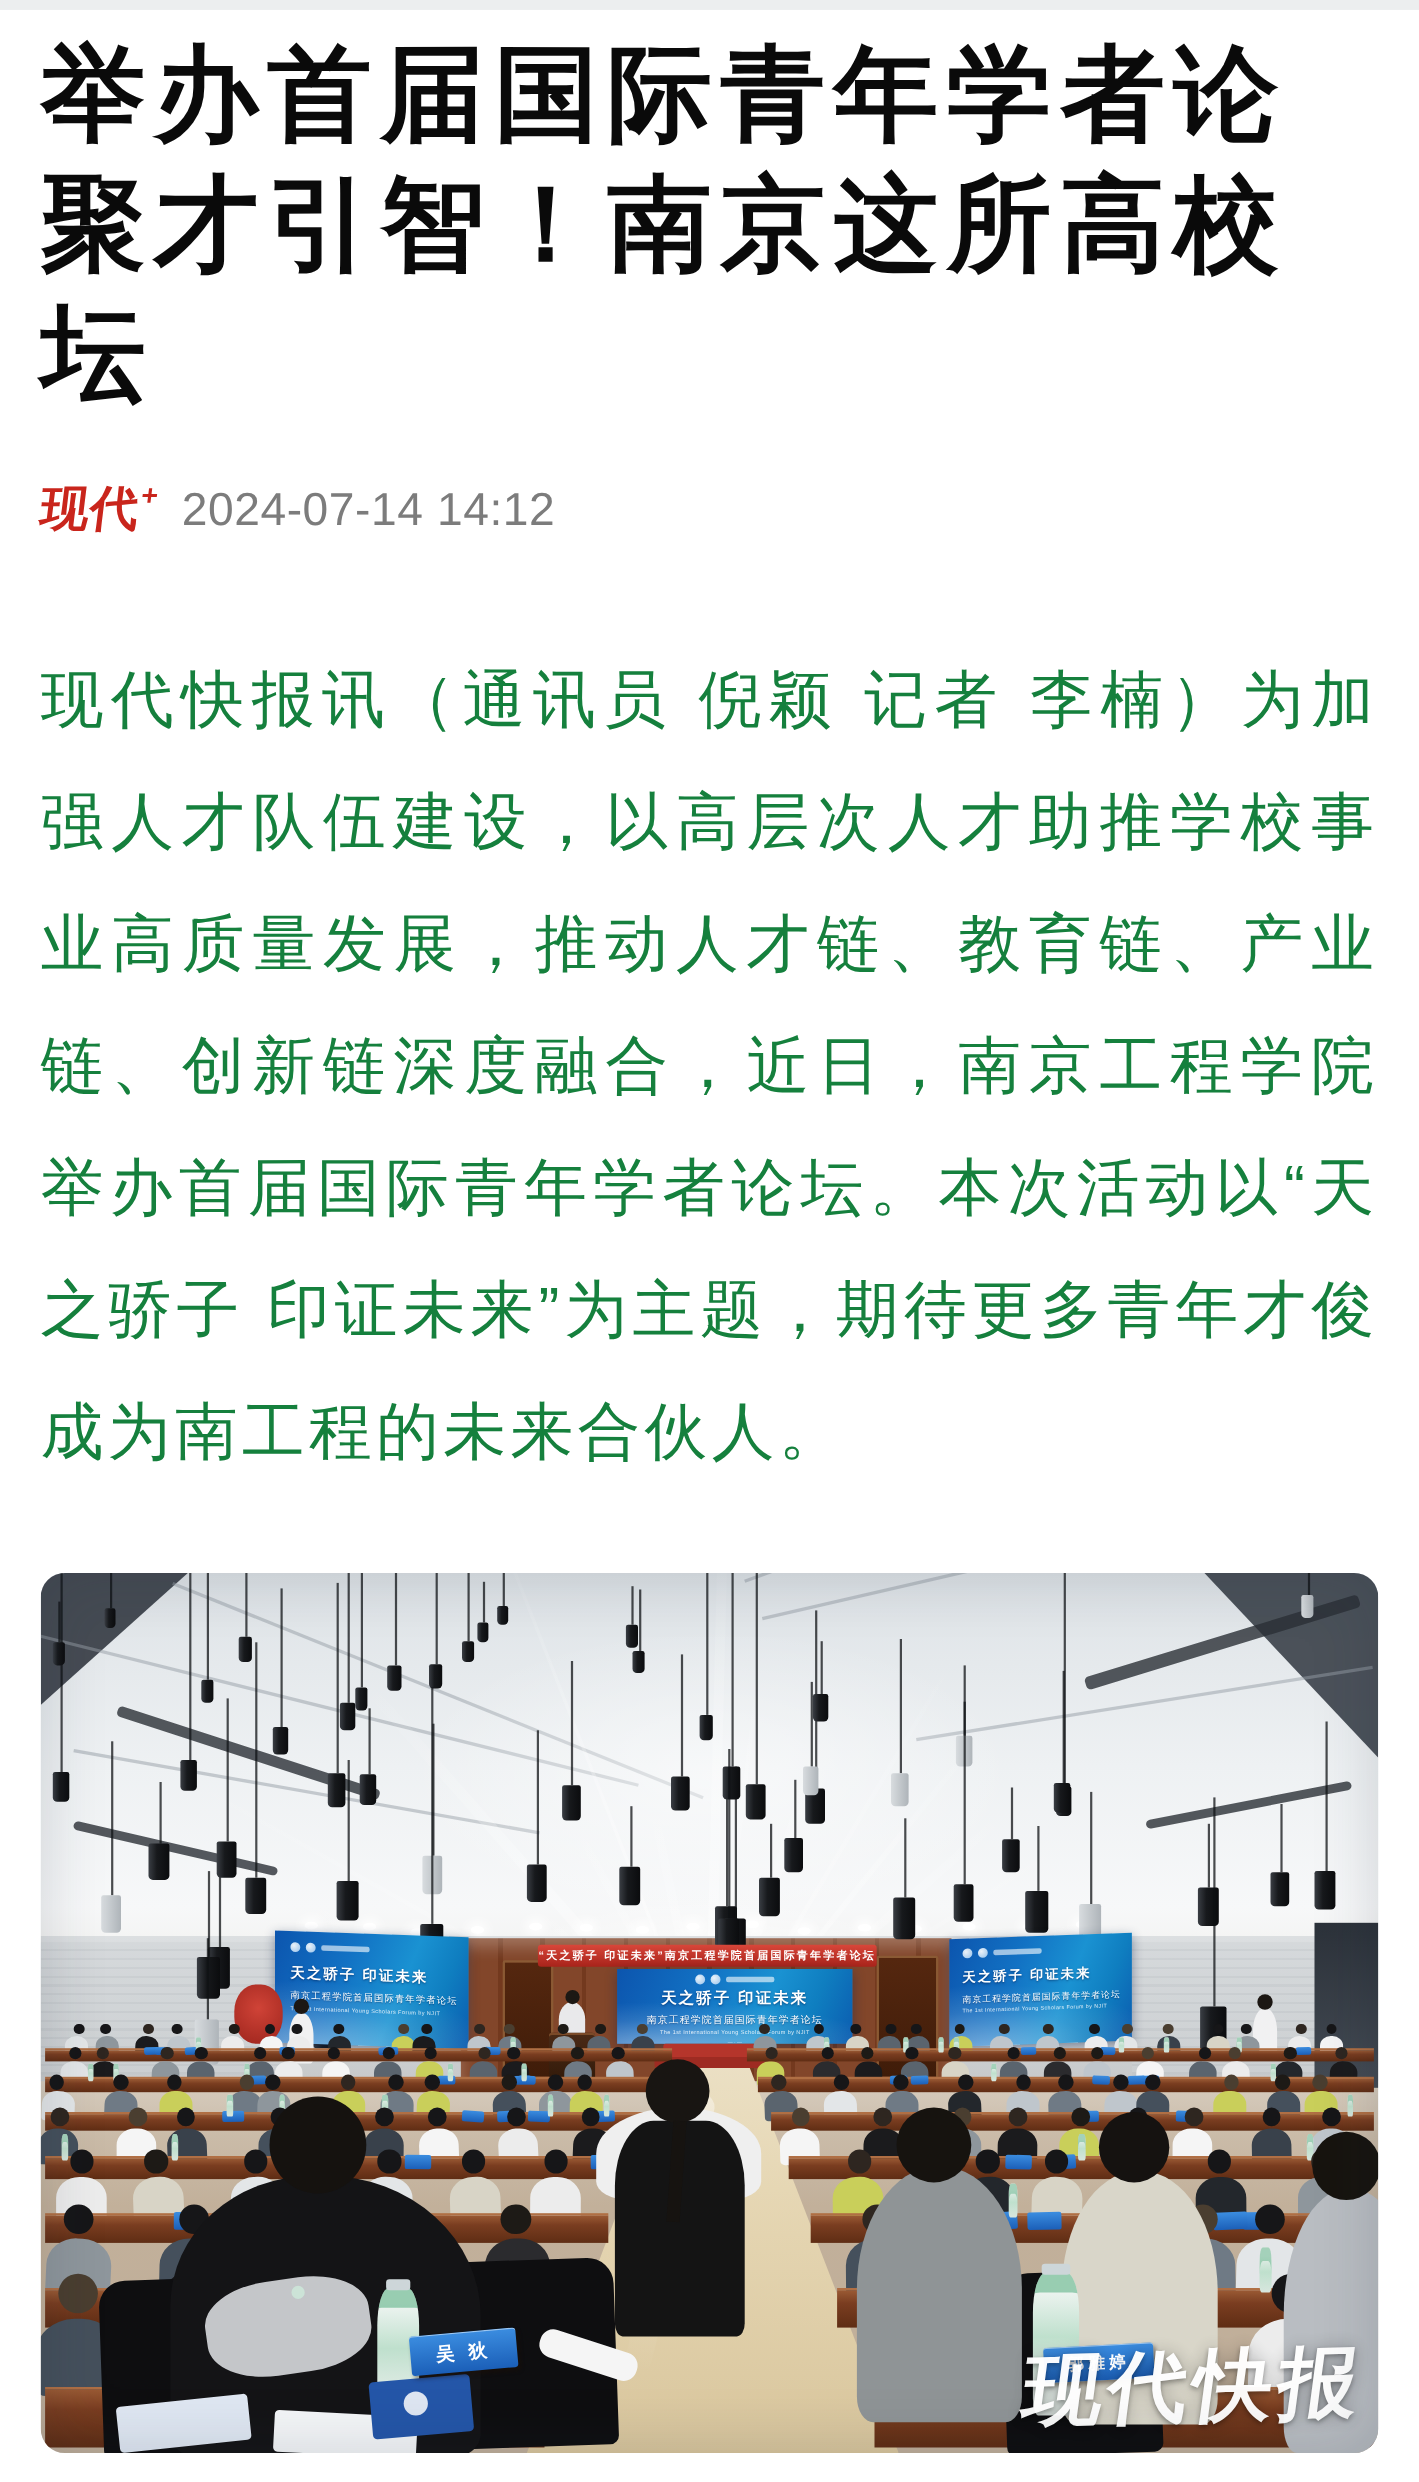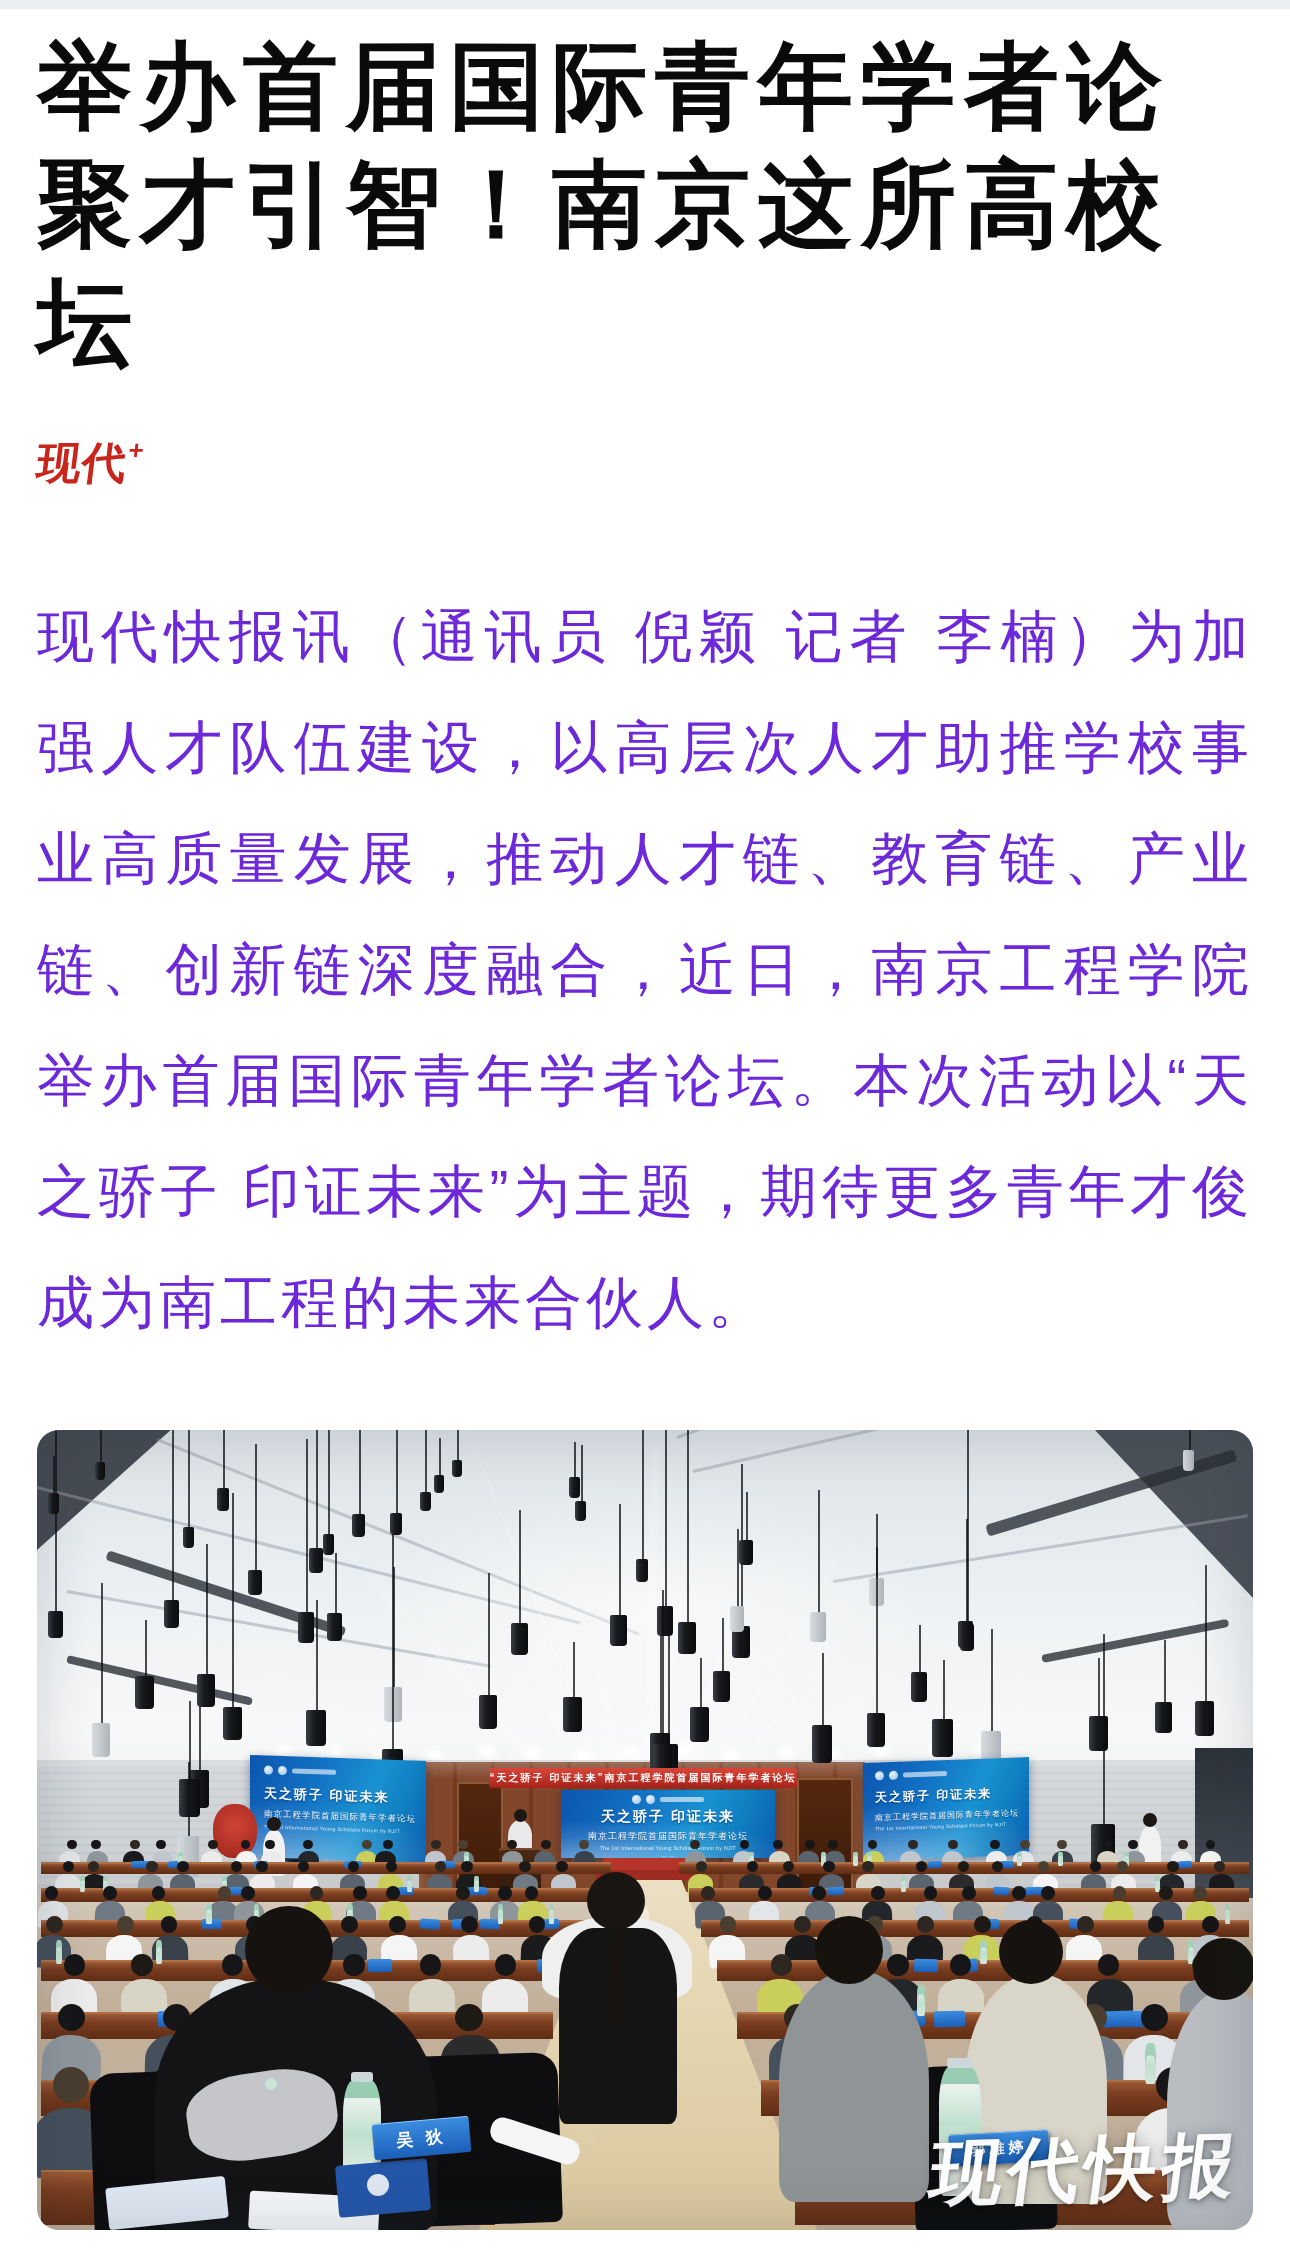--- a/index.html
+++ b/index.html
@@ -10,21 +10,21 @@
   }
   .topstrip { position:absolute; top:0; left:0; width:1290px; height:9px; background:#eceeef; }
   .article { position:absolute; top:9px; left:0; width:1290px; }
   .title { margin:18px 37px 0 37px; color:#0a0a0a; font-weight:700;
            font-size:95px; line-height:118px; letter-spacing:8px; }
   .meta { margin:56px 37px 0 37px; display:flex; align-items:center; height:52px; }
   .logo { color:#c9251c; font-weight:700; font-size:44px; transform:skewX(-7deg);
           letter-spacing:1px; display:inline-block; line-height:1; }
   .logo sup { font-size:26px; vertical-align:top; position:relative; top:-4px; font-weight:700; }
   .time { color:#7c7c7c; font-size:42px; margin-left:22px; letter-spacing:0.5px; }
-  .bodytext { margin:92px 37px 0 37px; width:1216px; color:#6d28d9;
+  .bodytext { margin:92px 37px 0 37px; width:1216px; color:#15803d;
               font-size:57px; line-height:111px; letter-spacing:4px;
               text-align:justify; word-break:break-all; }
   .photo { position:relative; margin:72px 0 0 37px; width:1216px; height:800px;
            border-radius:22px; overflow:hidden; background:#e8ebee; }
   .abs { position:absolute; }
   .layer { position:absolute; inset:0; overflow:hidden; }
 
   
   .ph-base { inset:0;
     background:linear-gradient(180deg,#dde2e6 0%,#eef1f3 22%,#f7f8f9 38%,#f2f2f0 44%,#e3ddd4 52%,#d6ccbe 58%,#cabba8 64%,#c2b09a 72%,#bfae9a 100%); }
@@ -96,20 +96,21 @@
 
 <div class="article">
   <h1 class="title">
     <div>举办首届国际青年学者论</div>
     <div>聚才引智！南京这所高校</div>
     <div>坛</div>
   </h1>
 
   <div class="meta">
     <span class="logo"><span>现代</span><sup>+</sup></span>
+    <span class="time">2024-07-14 14:12</span>
   </div>
 
   <p class="bodytext">现代快报讯（通讯员 倪颖 记者 李楠）为加强人才队伍建设，以高层次人才助推学校事业高质量发展，推动人才链、教育链、产业链、创新链深度融合，近日，南京工程学院举办首届国际青年学者论坛。本次活动以“天之骄子 印证未来”为主题，期待更多青年才俊成为南工程的未来合伙人。</p>
 
   <figure class="photo">
     <div class="abs ph-base"></div>
     <div class="abs wedge-tl"></div>
     <div class="abs wedge-tr"></div>
     <div class="layer" id="dyn-ceillines">
         <div style="position: absolute; left: 0px; top: 56px; width: 560px; height: 3px; background: rgba(150, 158, 166, 0.5); transform: rotate(14deg); transform-origin: 0px 50%;"></div>

